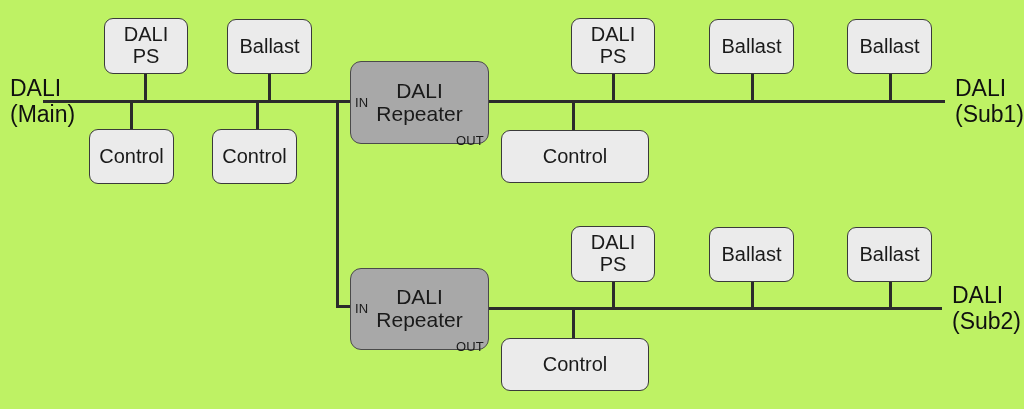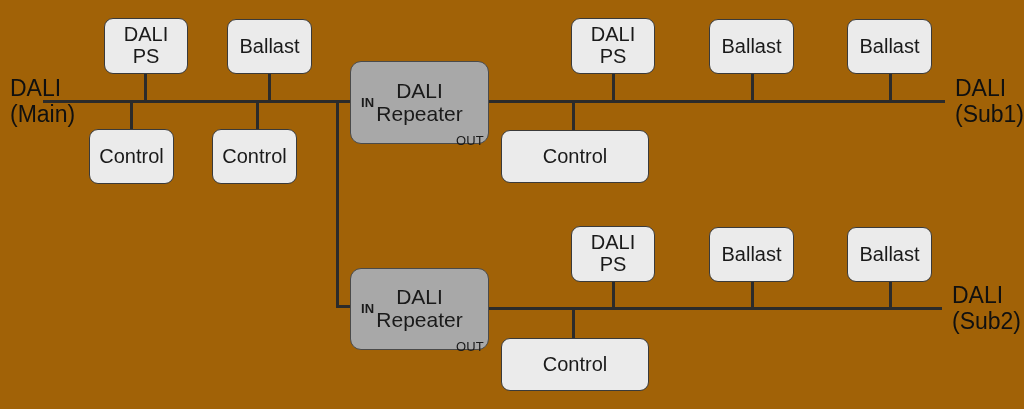--- a/index.html
+++ b/index.html
@@ -8,21 +8,21 @@
     padding: 0;
     background: #ffffff;
   }
   body {
     font-family: "Liberation Sans", sans-serif;
   }
   #diagram {
     position: relative;
     width: 1024px;
     height: 409px;
-    background: #a16207;
+    background: #bef264;
     overflow: hidden;
   }
   
   .node {
     position: absolute;
     box-sizing: border-box;
     border: 1.5px solid #3a3a3a;
     border-radius: 9px;
     display: flex;
     align-items: center;
@@ -49,21 +49,21 @@
     z-index: 2;
   }
   
   .port {
     position: absolute;
     font-size: 13px;
     color: #1a1a1a;
     letter-spacing: 0.2px;
     z-index: 4;
   }
-  .port.in  { left: 10px;  top: 50%; transform: translateY(-50%); font-weight: bold; }
+  .port.in  { left: 4px;  top: 50%; transform: translateY(-50%); }
   .port.out { right: 4px;  top: 50%; transform: translateY(-62%); margin-top: 40px; }
 
   
   .wire {
     position: absolute;
     background: #2b2b2b;
     z-index: 1;
   }
   .wire.h { height: 3px; }
   .wire.v { width: 3px; }

